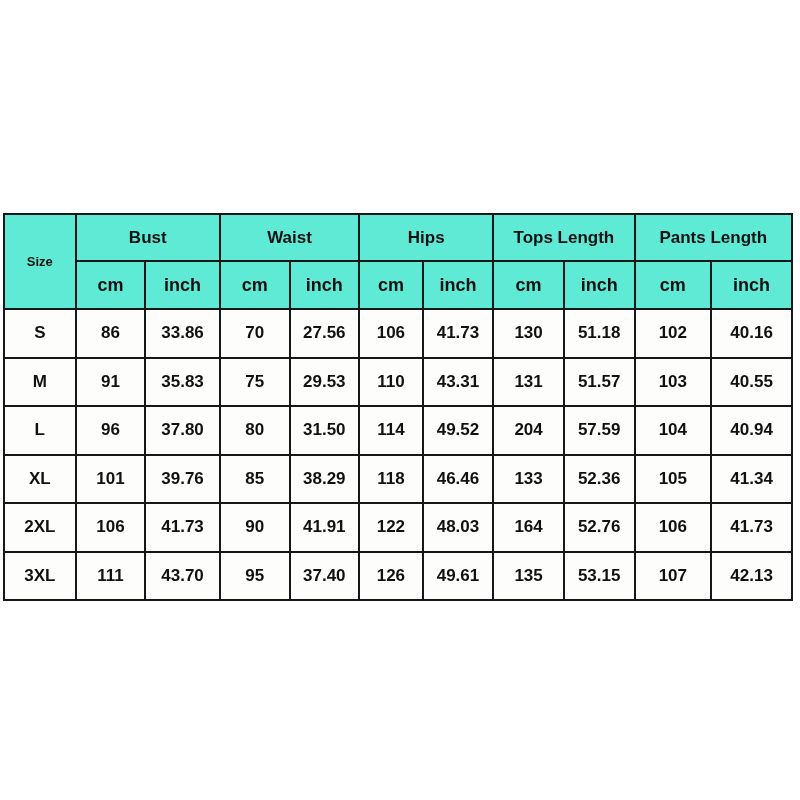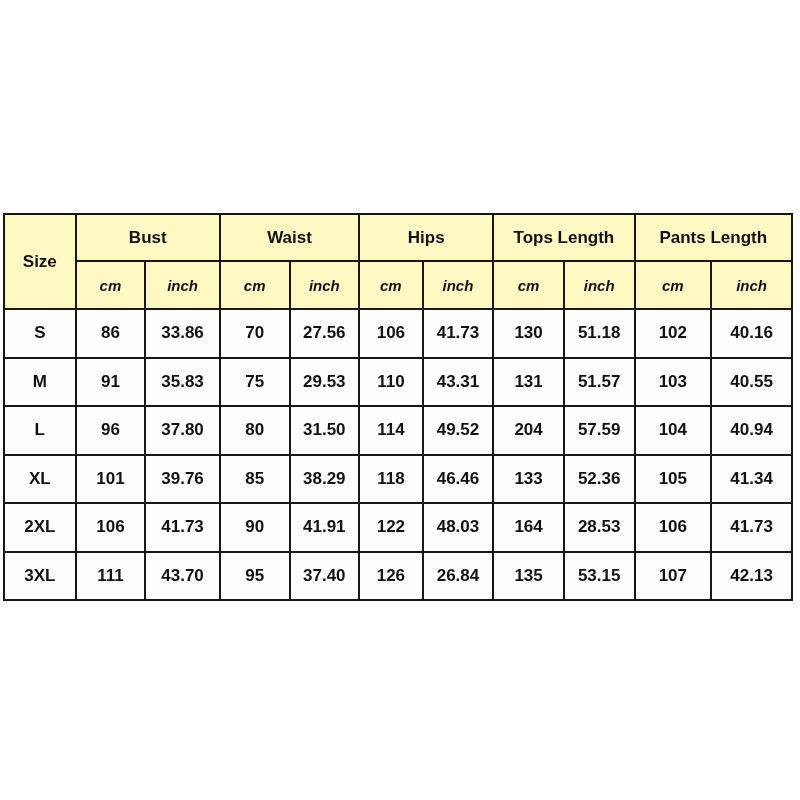--- a/index.html
+++ b/index.html
@@ -37,33 +37,32 @@
     text-align: center;
     vertical-align: middle;
     font-weight: bold;
     color: #111111;
     padding: 0;
     white-space: nowrap;
   }
 
   
   table.size-chart thead th {
-    background: #fef9c3;
+    background: #5eead4;
   }
   th.group-head {
     font-size: 17px;
     height: 45px;
   }
   th.size-head {
-    font-size: 17px;
+    font-size: 13px;
   }
   th.unit-head {
-    font-size: 15px;
+    font-size: 18px;
     height: 46px;
-    font-style: italic;
   }
 
   
   table.size-chart tbody td {
     background: #fdfdfb;
     height: 46.5px;
     font-size: 17px;
   }
   td.size-cell {
     font-size: 17px;
@@ -177,32 +176,32 @@
       </tr>
       <tr>
         <td class="size-cell">2XL</td>
         <td>106</td>
         <td>41.73</td>
         <td>90</td>
         <td>41.91</td>
         <td>122</td>
         <td>48.03</td>
         <td>164</td>
-        <td>28.53</td>
+        <td>52.76</td>
         <td>106</td>
         <td>41.73</td>
       </tr>
       <tr>
         <td class="size-cell">3XL</td>
         <td>111</td>
         <td>43.70</td>
         <td>95</td>
         <td>37.40</td>
         <td>126</td>
-        <td>26.84</td>
+        <td>49.61</td>
         <td>135</td>
         <td>53.15</td>
         <td>107</td>
         <td>42.13</td>
       </tr>
     </tbody>
   </table>
 </div>
 
 </body></html>

